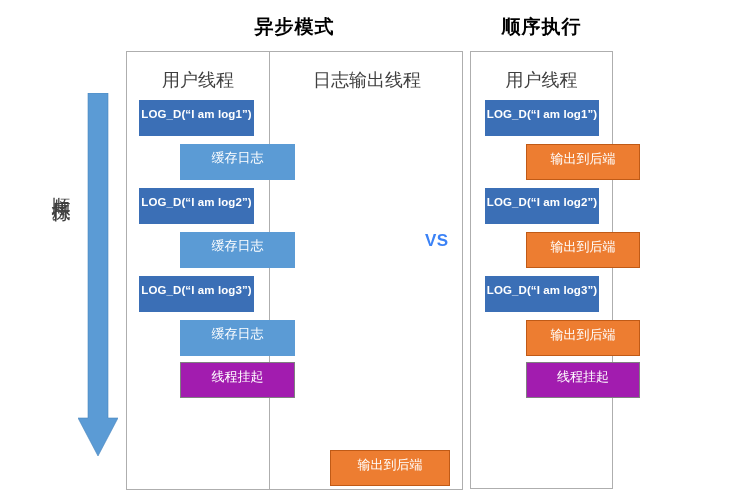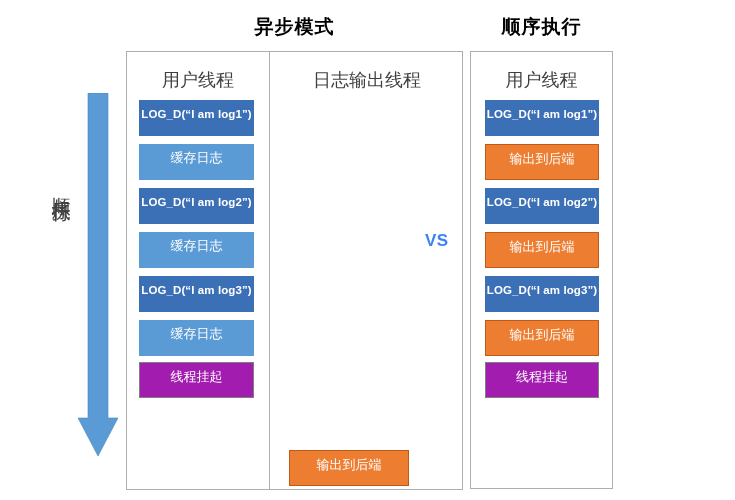--- a/index.html
+++ b/index.html
@@ -81,20 +81,21 @@
     white-space: nowrap;
     overflow: hidden;
   }
   .box.code {
     font-size: 11.5px;
     font-weight: bold;
     letter-spacing: 0.1px;
   }
   .box.cn {
     font-size: 13px;
+    margin-left: 41px;
   }
   .box.blue-dark { background: #3b6fb6; }
   .box.blue-light { background: #5b9bd5; }
   .box.grey {
     background: #a21caf;
     border: 1px solid #7f7f7f;
   }
   .box.green {
     background: #70ad47;
     border: 1px solid #507e32;

